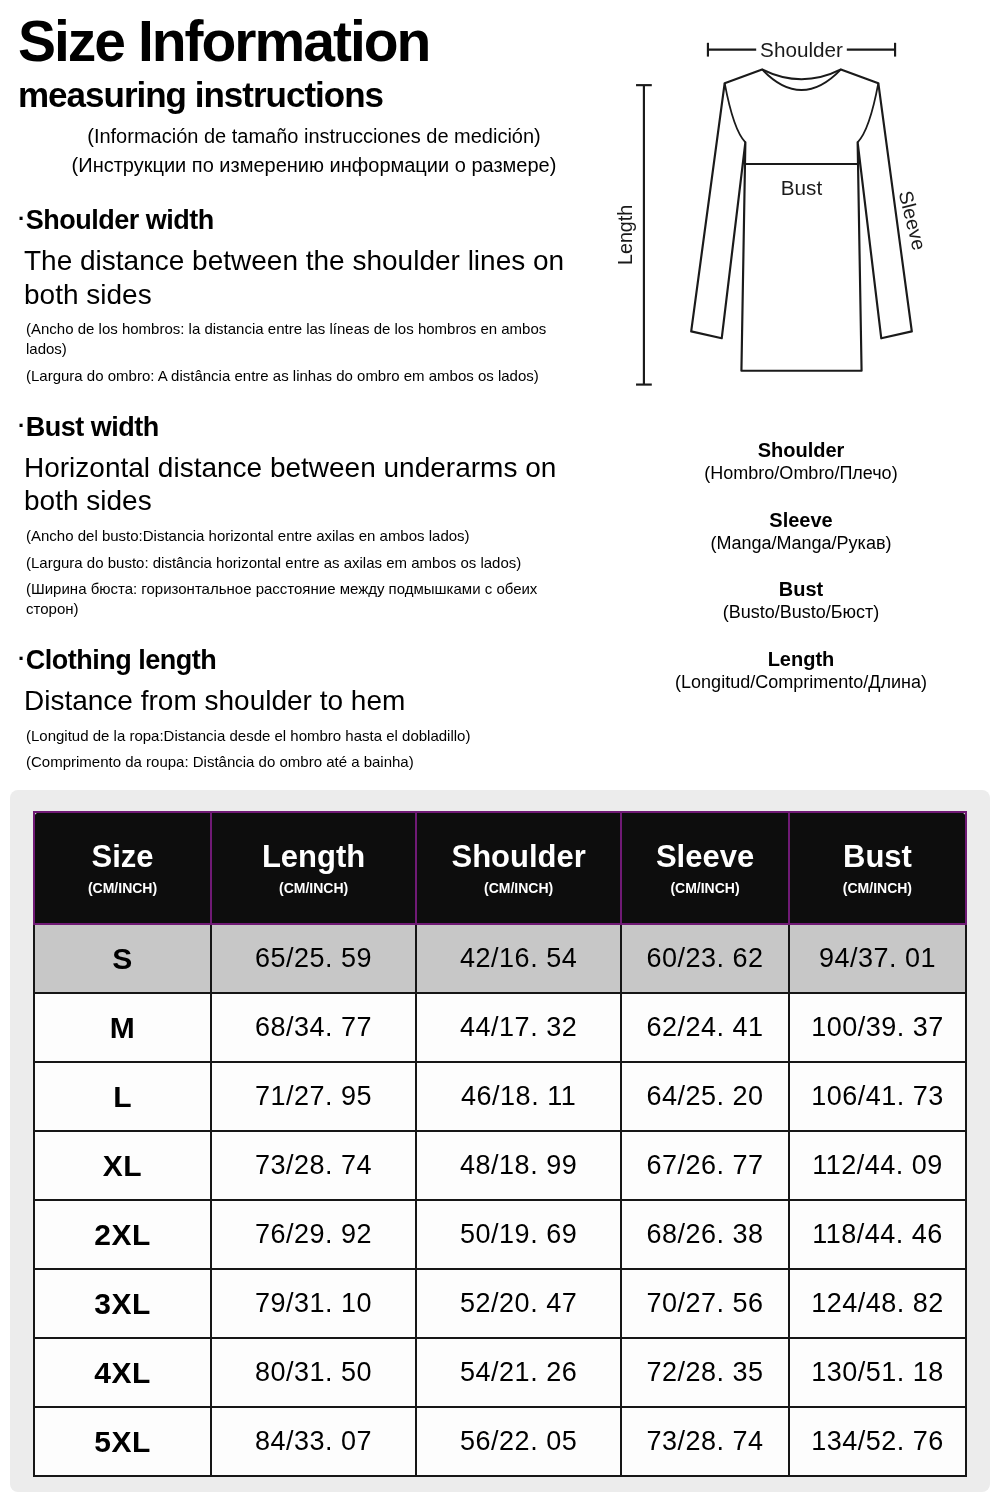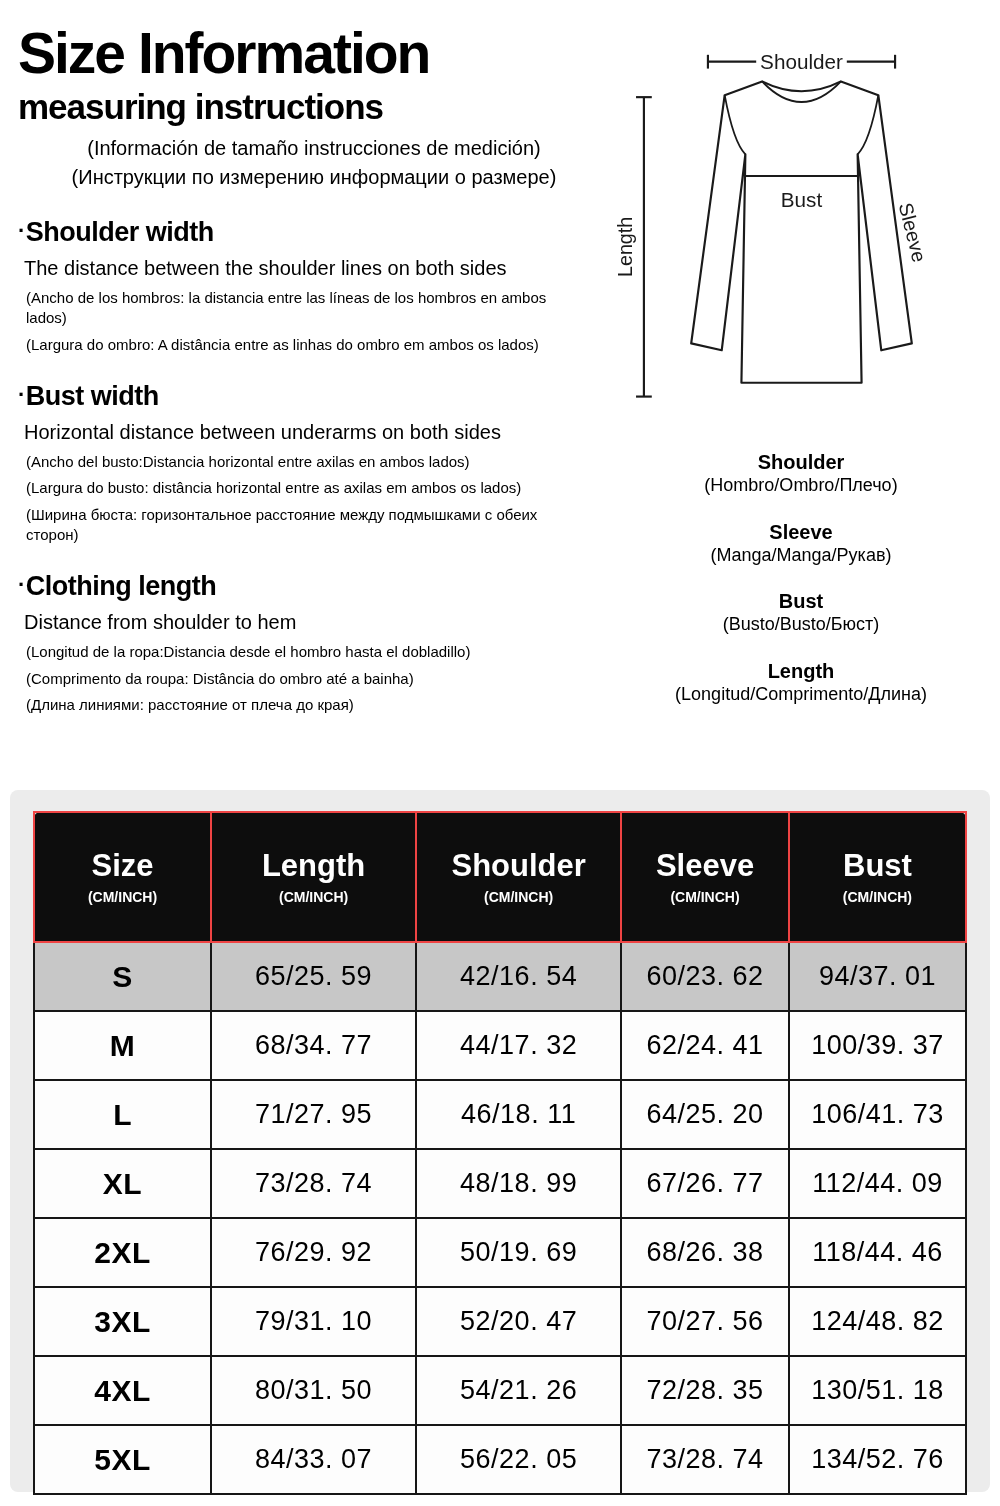--- a/index.html
+++ b/index.html
@@ -1,46 +1,46 @@
 <!DOCTYPE html>
 <html><head>
 <meta charset="utf-8">
 <style>
   html,body{margin:0;padding:0;}
   body{
     width:1000px;height:1506px;overflow:hidden;background:#ffffff;color:#000;
     font-family:"Liberation Sans","DejaVu Sans",sans-serif;
   }
-  .top{display:flex;box-sizing:border-box;height:778px;padding:20px 8px 0 18px;overflow:hidden;}
+  .top{display:flex;box-sizing:border-box;height:778px;padding:8px 8px 0 18px;overflow:hidden;}
   .left-col{width:592px;flex:none;}
   .right-col{flex:1;display:flex;flex-direction:column;align-items:center;}
 
   h1.title{margin:4px 0 0;font-size:57px;line-height:1.05;font-weight:bold;letter-spacing:-2px;}
   h2.subtitle{margin:4px 0 8px;font-size:35px;line-height:1.1;font-weight:bold;letter-spacing:-1px;}
   .head-trans div{font-size:20px;line-height:1.42;text-align:center;}
 
   section.measure{margin-top:26px;}
   section.measure h3{margin:0 0 2px;font-size:27px;font-weight:bold;letter-spacing:-0.5px;}
   section.measure h3 .bullet{font-size:22px;vertical-align:3px;margin-right:1px;}
-  section.measure .desc{margin:8px 0 8px 6px;font-size:20px;line-height:1.2;}
+  section.measure .desc{margin:8px 0 8px 6px;font-size:28px;line-height:1.2;}
   section.measure .trans{margin:0 0 7px 8px;font-size:15px;line-height:1.32;max-width:540px;}
 
   .shirt-figure{margin-top:22px;}
   .legend{margin-top:16px;text-align:center;}
   .legend .group{margin-bottom:23px;}
   .legend .term{font-size:20px;font-weight:bold;line-height:1.2;}
   .legend .tr{font-size:18px;line-height:1.25;}
 
   .table-panel{
     margin:12px 10px 0;height:702px;box-sizing:border-box;
     background:#ececec;border-radius:8px;padding:21px 23px;
   }
   table.size-table{width:100%;height:100%;border-collapse:collapse;table-layout:fixed;}
   table.size-table thead th{
-    background:#0d0d0d;color:#fff;height:102px;border:2px solid #ef4444;padding:13px;
+    background:#0d0d0d;color:#fff;height:102px;border:2px solid #701a75;padding:4px;
   }
   table.size-table thead th:first-child{border-top-left-radius:6px;}
   table.size-table thead th:last-child{border-top-right-radius:6px;}
   .col-title{font-size:31px;font-weight:bold;line-height:1.1;}
   .col-unit{font-size:14px;font-weight:bold;margin-top:5px;}
   table.size-table td{
     border:2px solid #161616;background:#fdfdfd;text-align:center;
     font-size:27px;letter-spacing:0.5px;height:67px;padding:0;
   }
   table.size-table tr.row-s td{background:#c7c7c7;}

